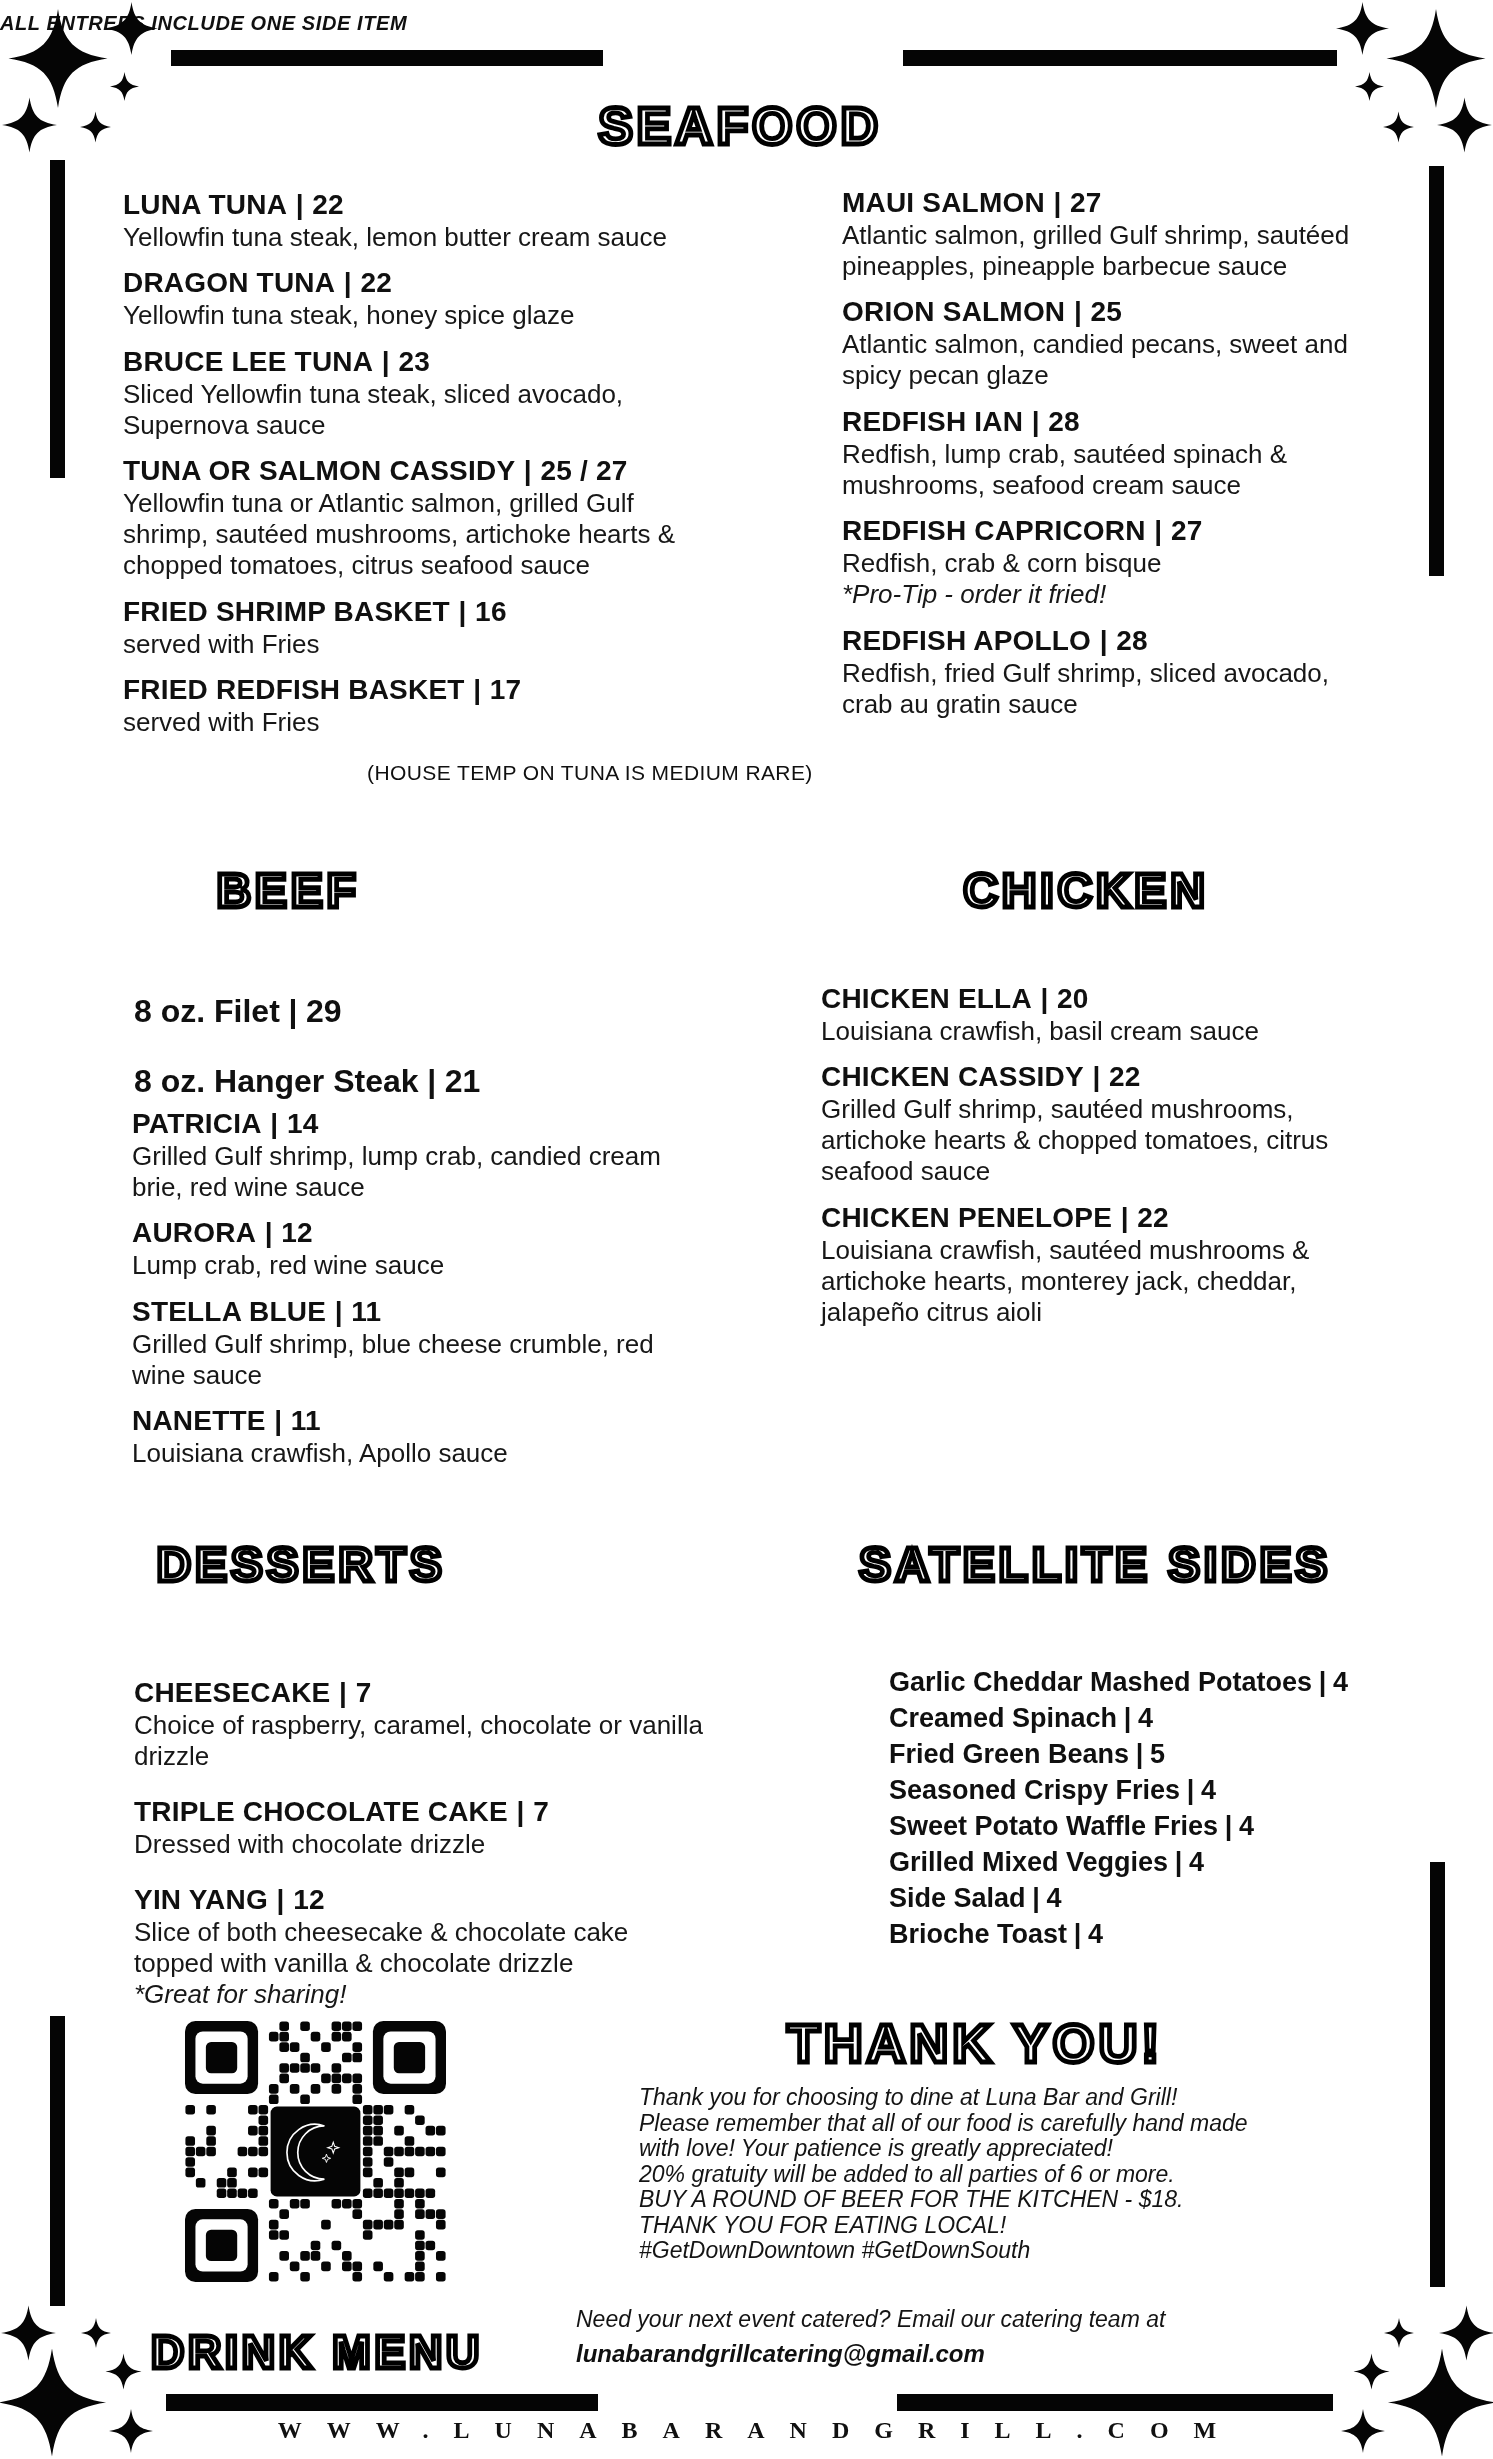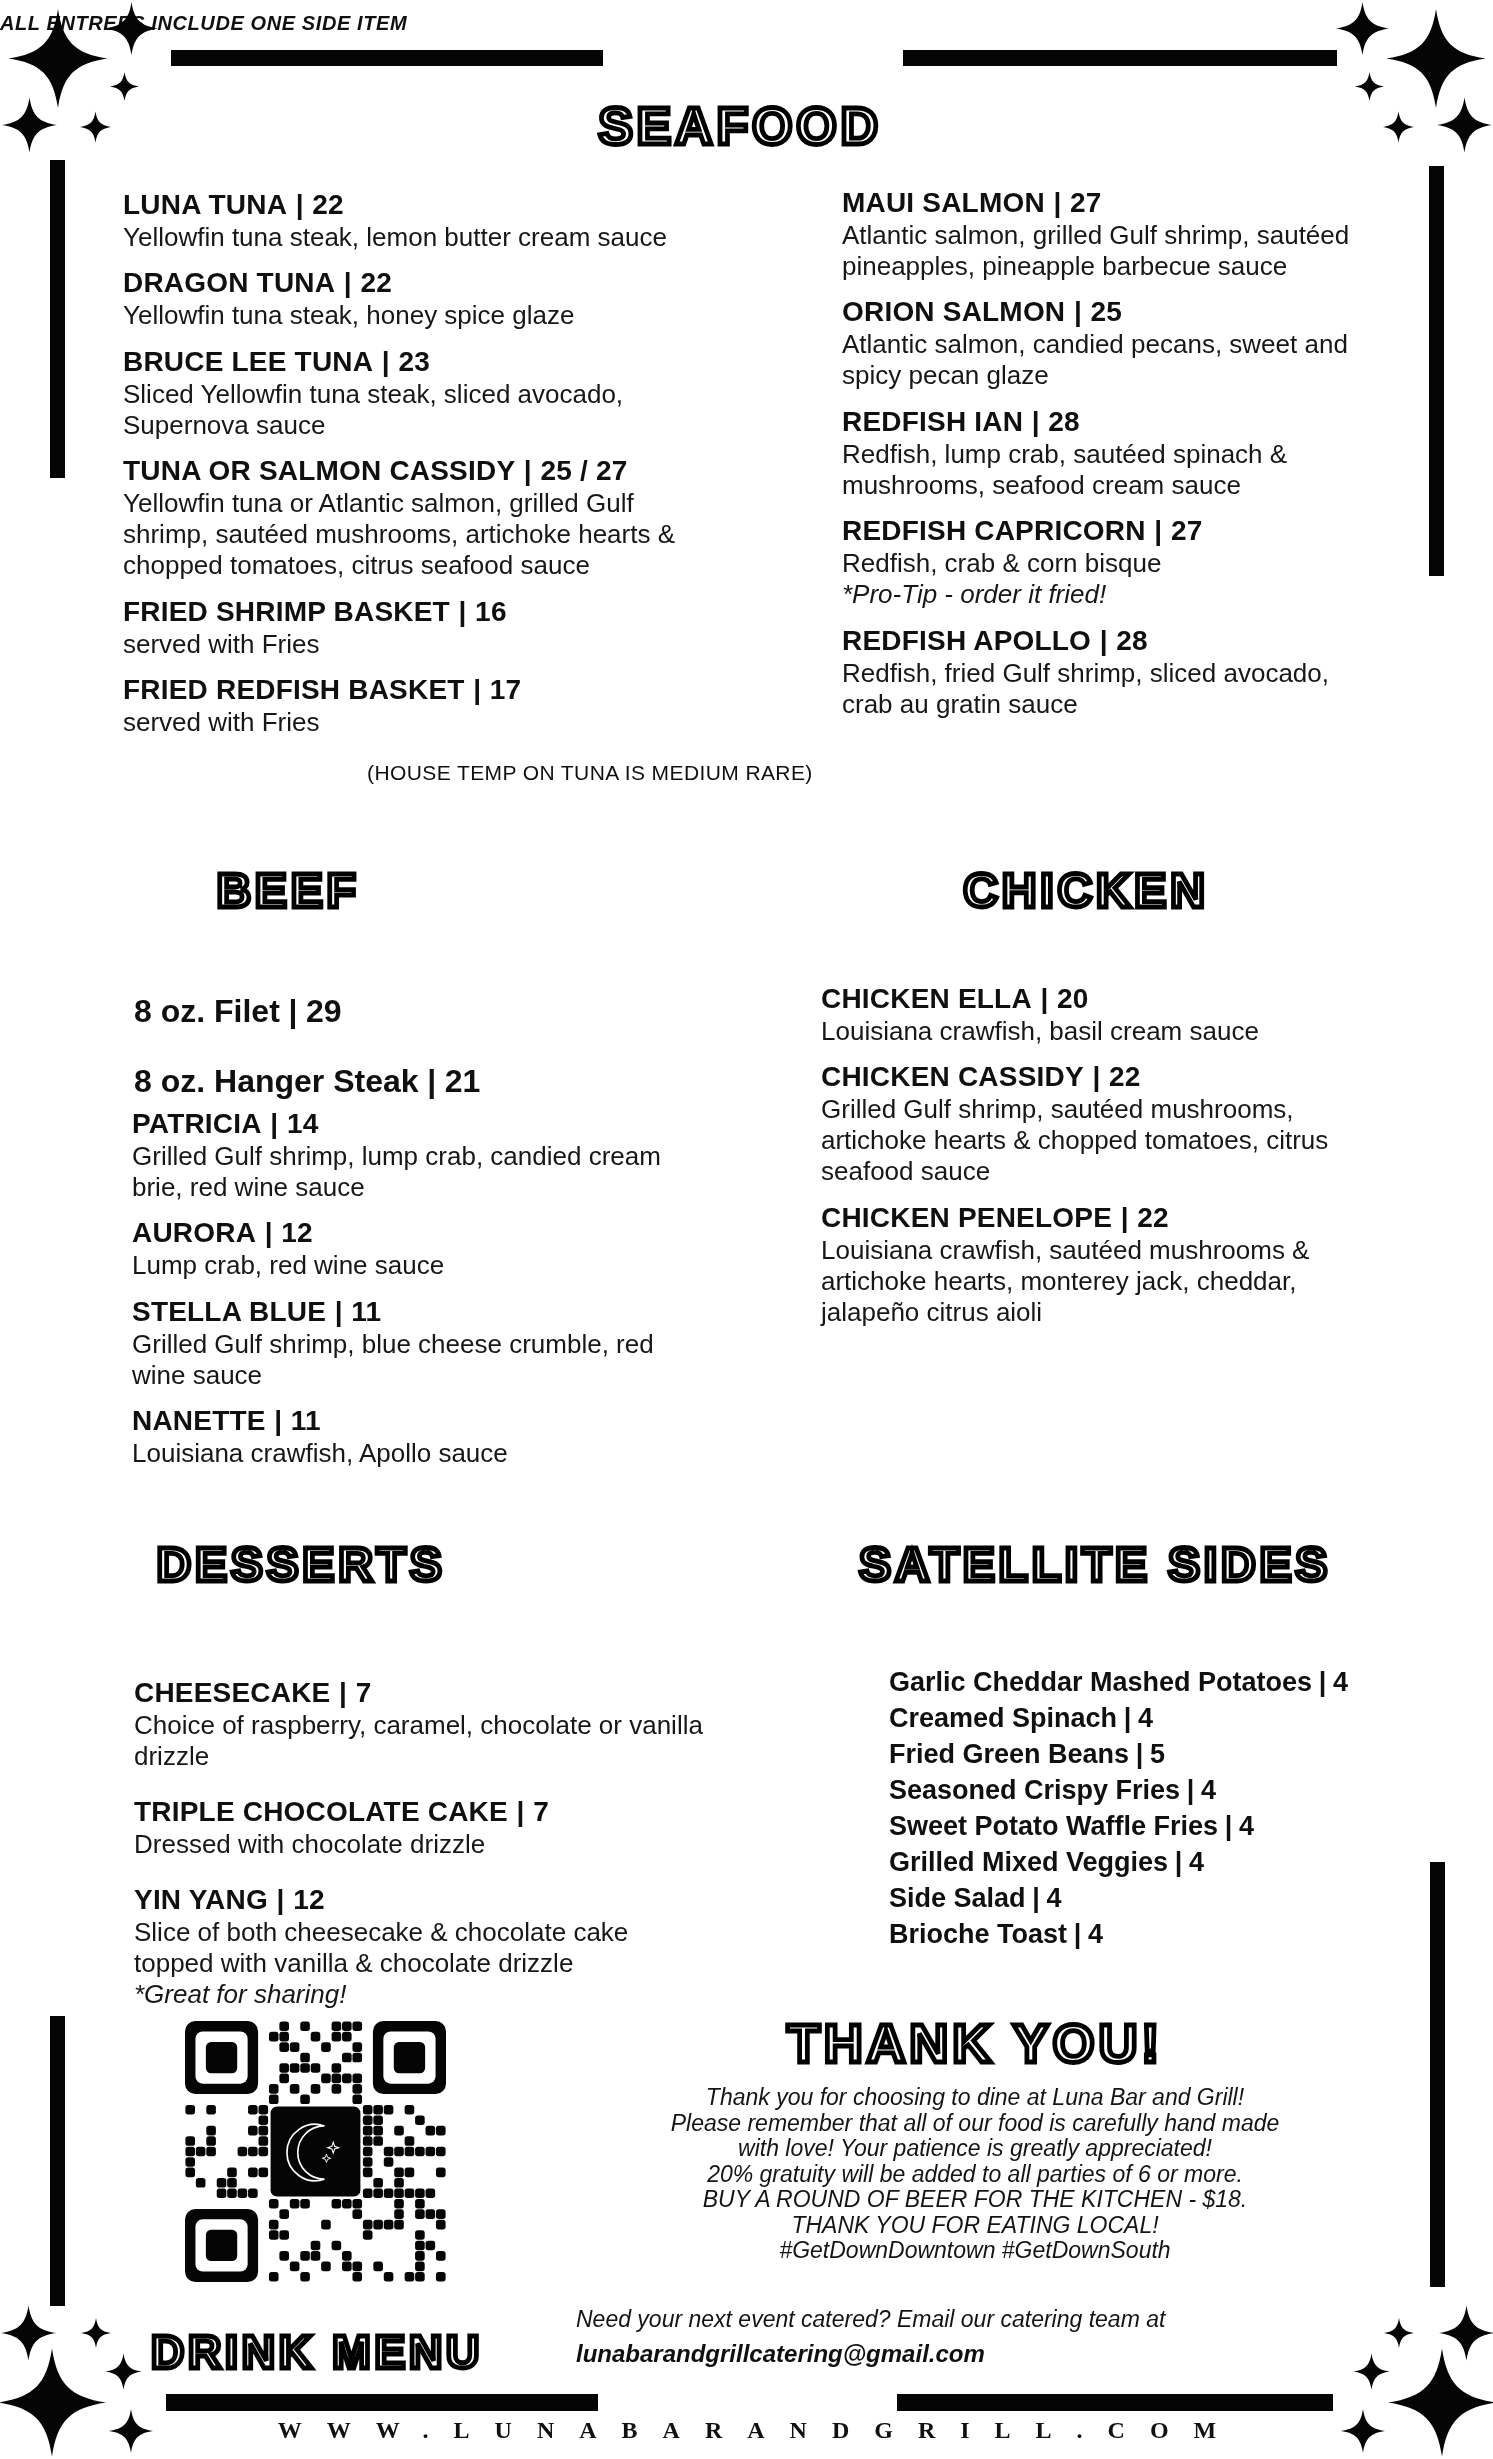--- a/index.html
+++ b/index.html
@@ -25,21 +25,21 @@
   .temp-note{position:absolute;left:367px;top:761px;font-size:21px;font-weight:normal;letter-spacing:0.4px}
   .steak-line{font-size:32px;font-weight:bold;margin-bottom:33px;white-space:nowrap}
   .side-line{font-size:27px;font-weight:bold;line-height:36px;white-space:nowrap}
   .thanks-line{font-size:23px;font-style:italic;line-height:25.5px;color:#141414}
   .catering{position:absolute;left:576px;top:2306px;width:797px;text-align:left}
   .catering-line{font-size:23px;font-style:italic;color:#141414}
   .catering-email{font-size:24px;font-style:italic;font-weight:bold;margin-top:6.7px}
   .website{position:absolute;left:0;top:2417px;width:100%;text-align:center;
            font-family:"Liberation Serif",serif;font-weight:bold;font-size:24px;letter-spacing:25px;text-indent:25px}
   .qr{position:absolute;left:185px;top:2021px;width:261px;height:261px}
-  .thanks-wrap{position:absolute;left:639px;top:2085px;width:672px;text-align:center}
+  .thanks-wrap{position:absolute;left:639px;top:2085px;width:672px;text-align:left}
 </style>
 </head>
 <body>
 
 <svg width="0" height="0" style="position:absolute">
   <symbol id="sparkle-shape" viewBox="0 0 100 100">
     <path d="M50 0 C55 33 67 45 100 50 C67 55 55 67 50 100 C45 67 33 55 0 50 C33 45 45 33 50 0 Z"></path>
   </symbol>
 </svg>
 

